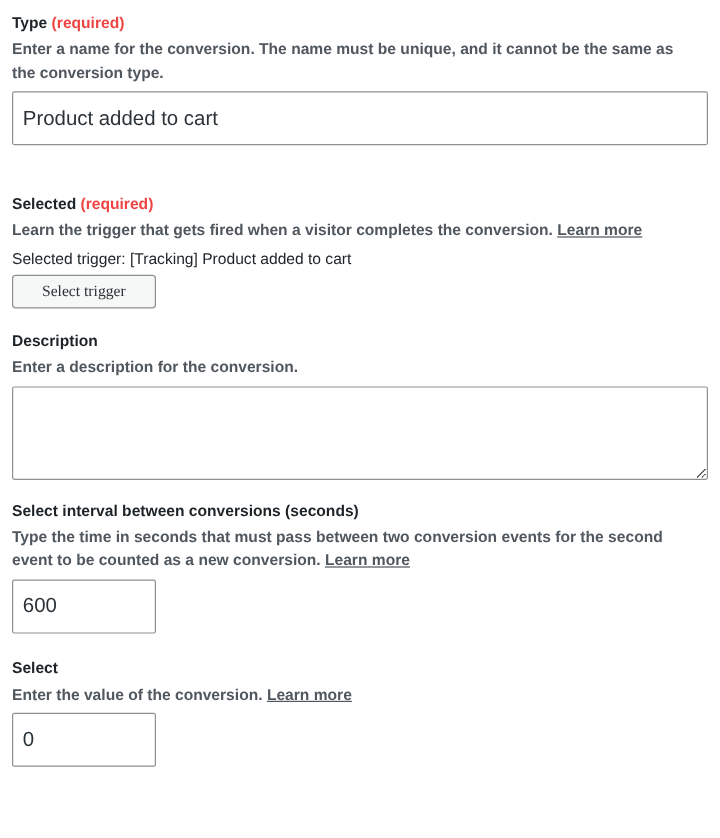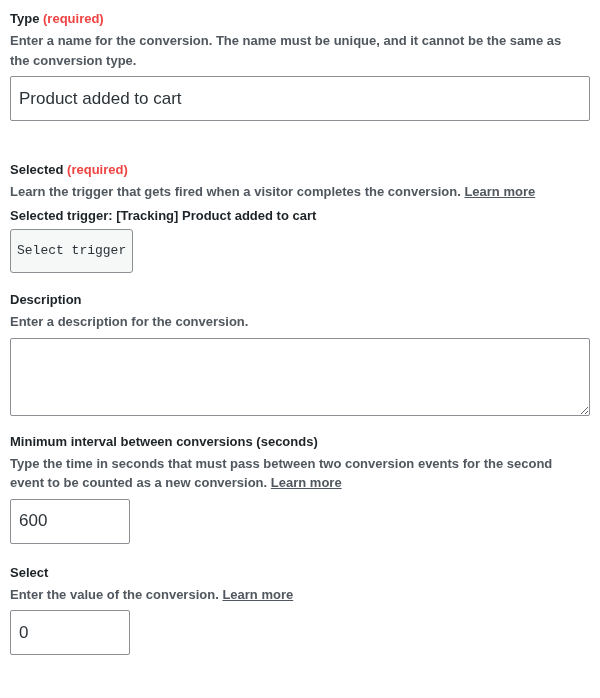--- a/index.html
+++ b/index.html
@@ -71,33 +71,33 @@
     border: 1px solid #8c8f94;
     border-radius: 2px;
     background: #fff;
     font-family: "Liberation Sans", sans-serif;
     font-size: 13px;
     color: #2c3338;
     resize: both;
   }
   .selected-trigger {
     font-size: 13px;
-    font-weight: bold;
+    font-weight: normal;
     color: #1d2327;
     margin: 0 0 6px 0;
   }
   button.secondary-btn {
-    font-family: Liberation Mono, monospace;
+    font-family: Liberation Serif, serif;
     font-size: 13px;
     color: #2c3338;
     background: #f6f7f7;
     border: 1px solid #8c8f94;
     border-radius: 3px;
-    padding: 0 6px;
-    height: 44px;
+    padding: 0 24px;
+    height: 28px;
     line-height: 26px;
     cursor: pointer;
   }
   .sp-14 { height: 14px; }
   .sp-20 { height: 20px; }
   .sp-18 { height: 18px; }
 </style>
 </head>
 <body>
 
@@ -137,21 +137,21 @@
 
   <div class="field">
     <div class="field-label">Description</div>
     <div class="field-desc">Enter a description for the conversion.</div>
     <textarea class="text-area" style=""></textarea>
   </div>
 
   <div class="sp-14"></div>
 
   <div class="field">
-    <div class="field-label">Minimum interval between conversions (seconds)</div>
+    <div class="field-label">Select interval between conversions (seconds)</div>
     <div class="field-desc">
       <span>Type the time in seconds that must pass between two conversion events for the second event to be counted as a new conversion.</span>
       <a class="learn-more" href="#">Learn more</a>
     </div>
     <input class="text-input narrow" type="text" value="600" style="">
   </div>
 
   <div class="sp-20"></div>
 
   <div class="field">

